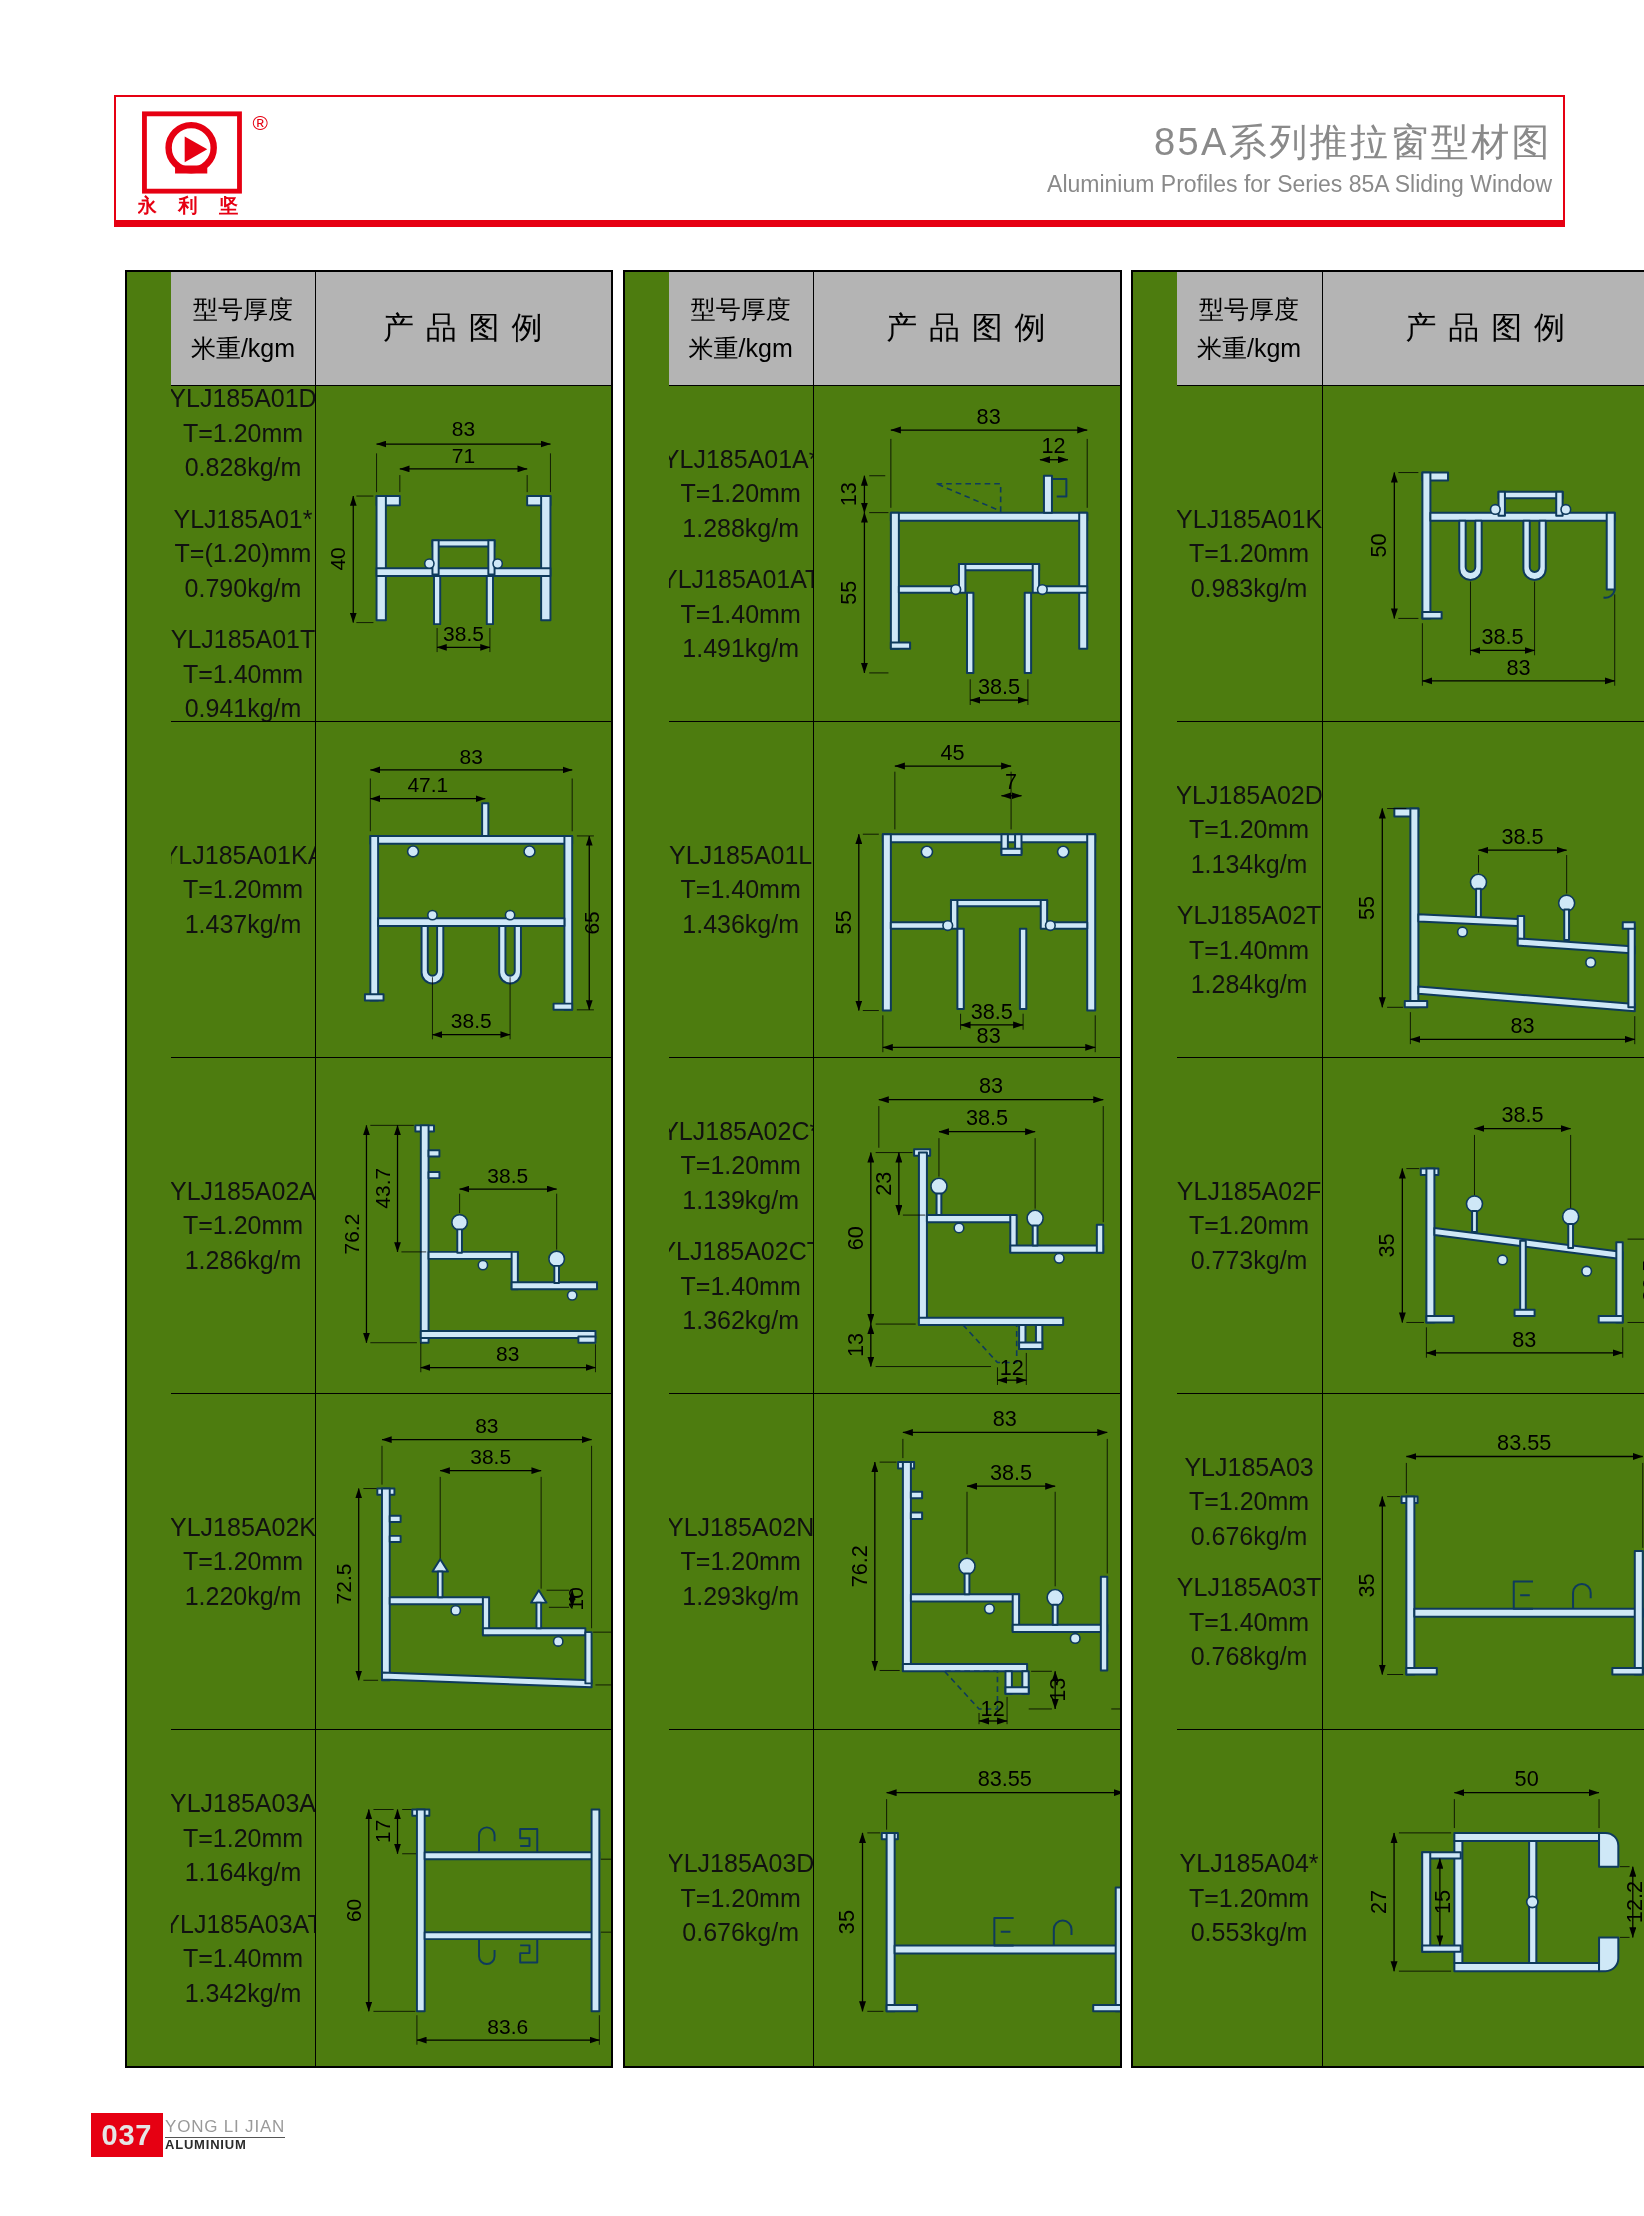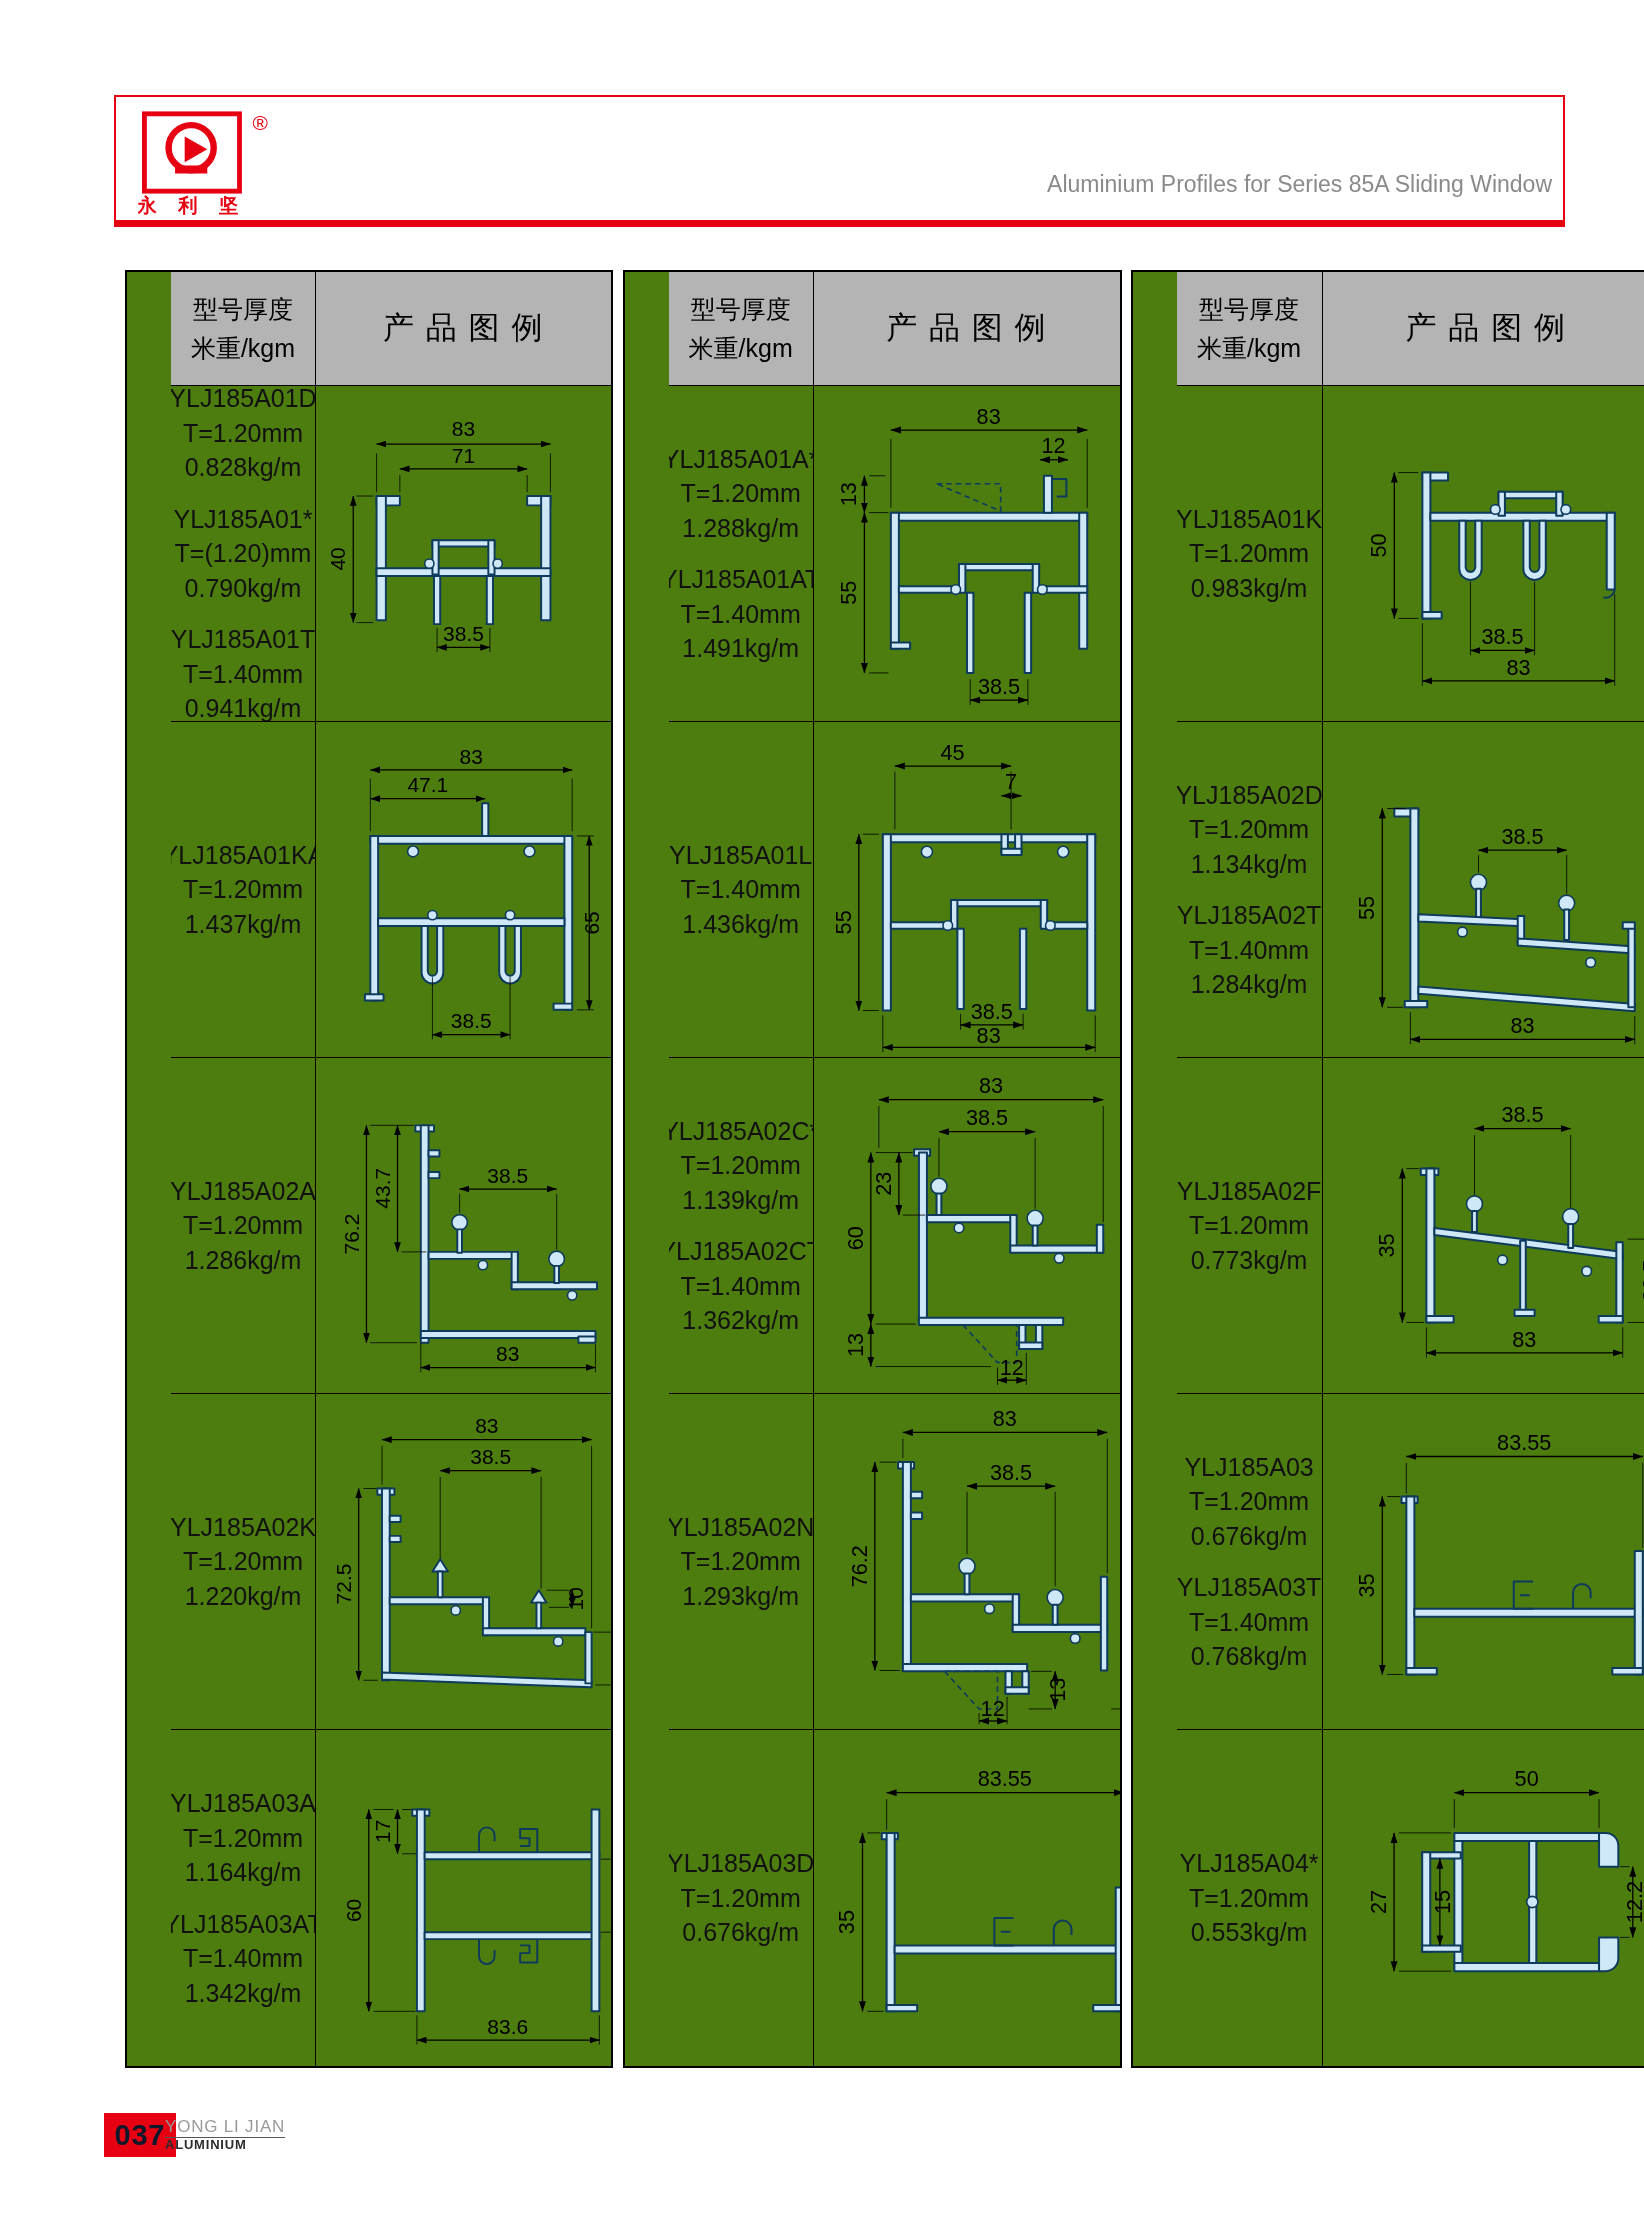--- a/index.html
+++ b/index.html
@@ -37,22 +37,22 @@
   
   .profile{fill:#cfe8f7;stroke:#0e3a5c;stroke-width:2.5;stroke-linejoin:round;}
   .pline{fill:none;stroke:#0e3a5c;stroke-width:2.5;stroke-linejoin:round;}
   .clip{fill:#cfe8f7;stroke:#0e3a5c;stroke-width:2;}
   .dashed{fill:none;stroke:#0e3a5c;stroke-width:2;stroke-dasharray:7 5;}
   .dim{stroke:#000;stroke-width:1.6;fill:none;}
   .ext{stroke:#000;stroke-width:1;fill:none;}
   .dt{font-family:"Liberation Sans",sans-serif;font-size:27px;fill:#000;text-anchor:middle;}
 
   
-  .page-badge{position:absolute;left:91px;top:2113px;background:#e60012;color:#0f172a;
-              font-size:29px;font-weight:bold;padding:5.6px 10.5px;letter-spacing:0.8px;margin-left:13px;}
+  .page-badge{position:absolute;left:91px;top:2113px;background:#e60012;color:#e5e5e5;
+              font-size:29px;font-weight:bold;padding:5.6px 10.5px;letter-spacing:0.8px;}
   .foot-brand{position:absolute;left:165px;top:2117px;line-height:1.15;}
   .fb1{font-size:17px;color:#9a9a9a;letter-spacing:0.8px;}
   .fb2{font-size:13px;color:#2b2b2b;font-weight:bold;letter-spacing:0.8px;border-top:1.6px solid #555;}
   .note{position:absolute;left:346px;top:2123px;font-size:27px;color:#000;letter-spacing:0.8px;}
 </style>
 </head>
 <body>
 
 <svg width="0" height="0" style="position:absolute" aria-hidden="true">
   <defs>
@@ -70,20 +70,21 @@
     <svg viewBox="0 0 180 132">
       <rect x="8" y="6" width="118" height="96" fill="none" stroke="#e60012" stroke-width="6"></rect>
       <circle cx="66" cy="48" r="28" fill="none" stroke="#e60012" stroke-width="8"></circle>
       <path d="M58,34 L86,50 L58,66 Z" fill="#e60012"></path>
       <path d="M46,70 h40 v10 h-40 z" fill="#e60012"></path>
       <text x="142" y="26" font-size="26" fill="#e60012">®</text>
       <text x="67" y="128" font-size="24" fill="#e60012" text-anchor="middle" letter-spacing="10" font-weight="bold">永 利 坚</text>
     </svg>
   </div>
 
+  <div class="title-cn">85A系列推拉窗型材图</div>
   <div class="title-en">Aluminium Profiles for Series 85A Sliding Window</div>
 
   <div class="tables">
 
     <div class="sub sub1">
       <div class="cell th">
         <div>型号厚度</div>
         <div>米重/kgm</div>
       </div>
       <div class="cell th c2">

